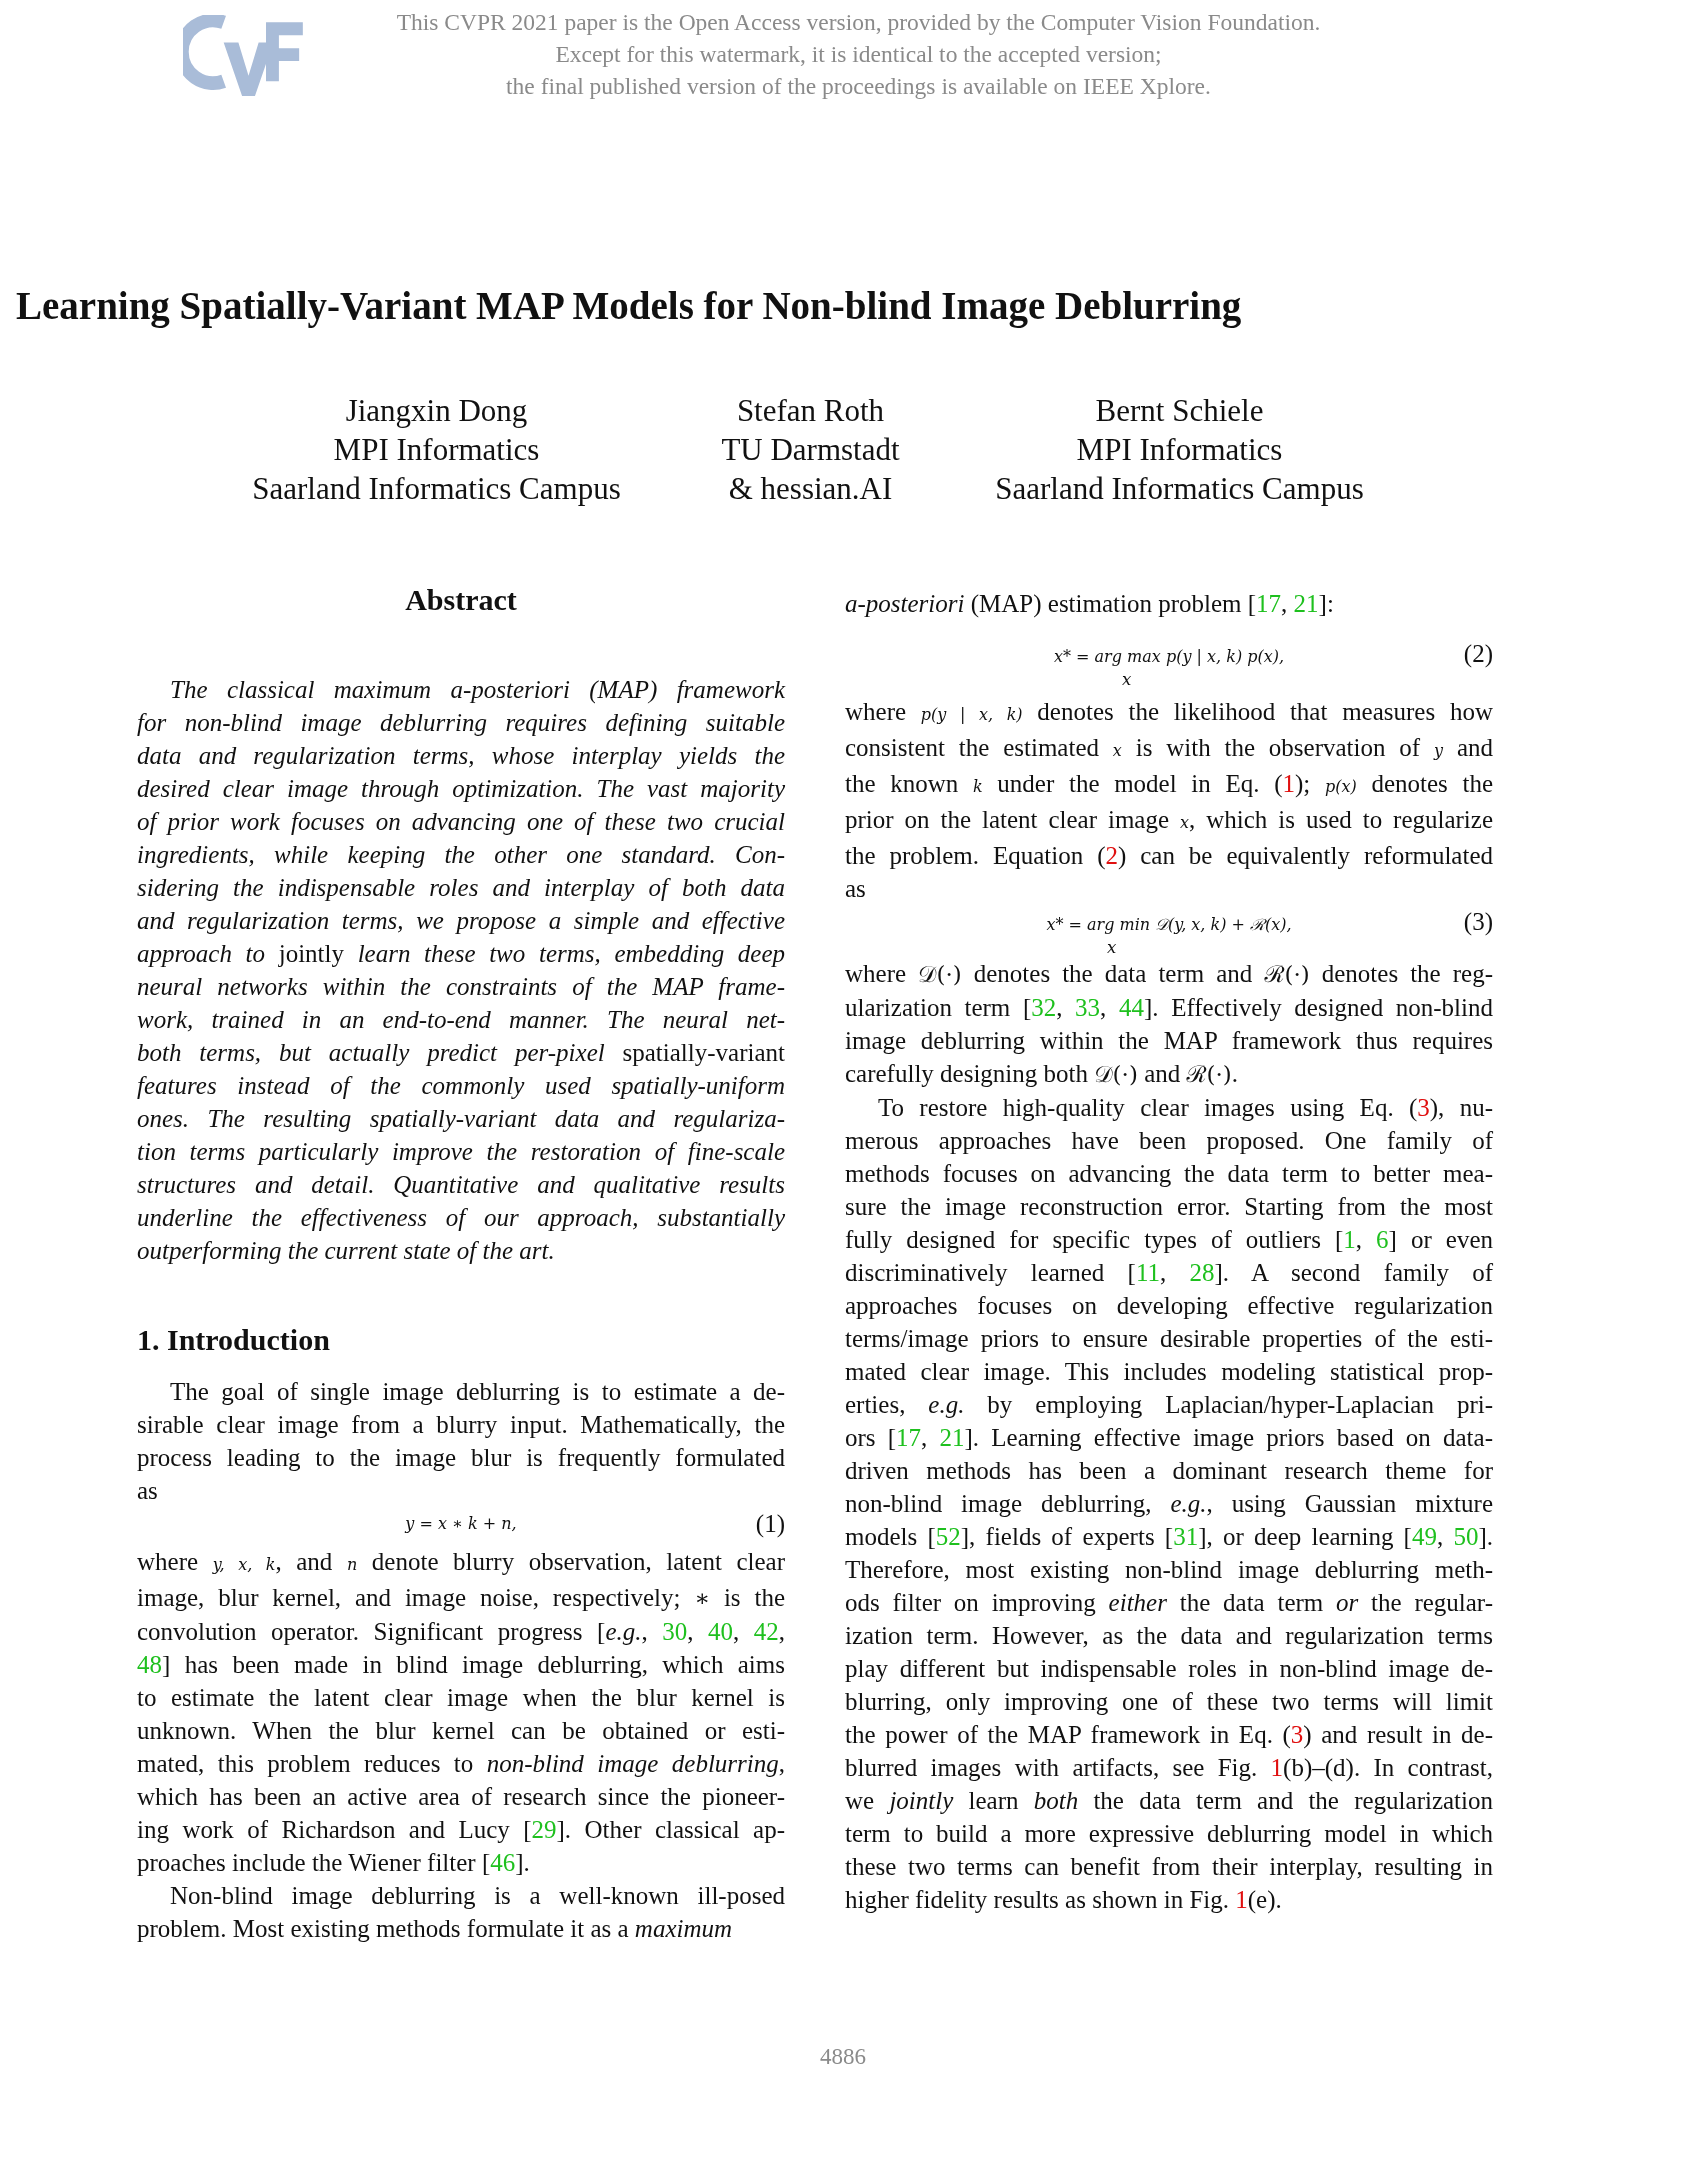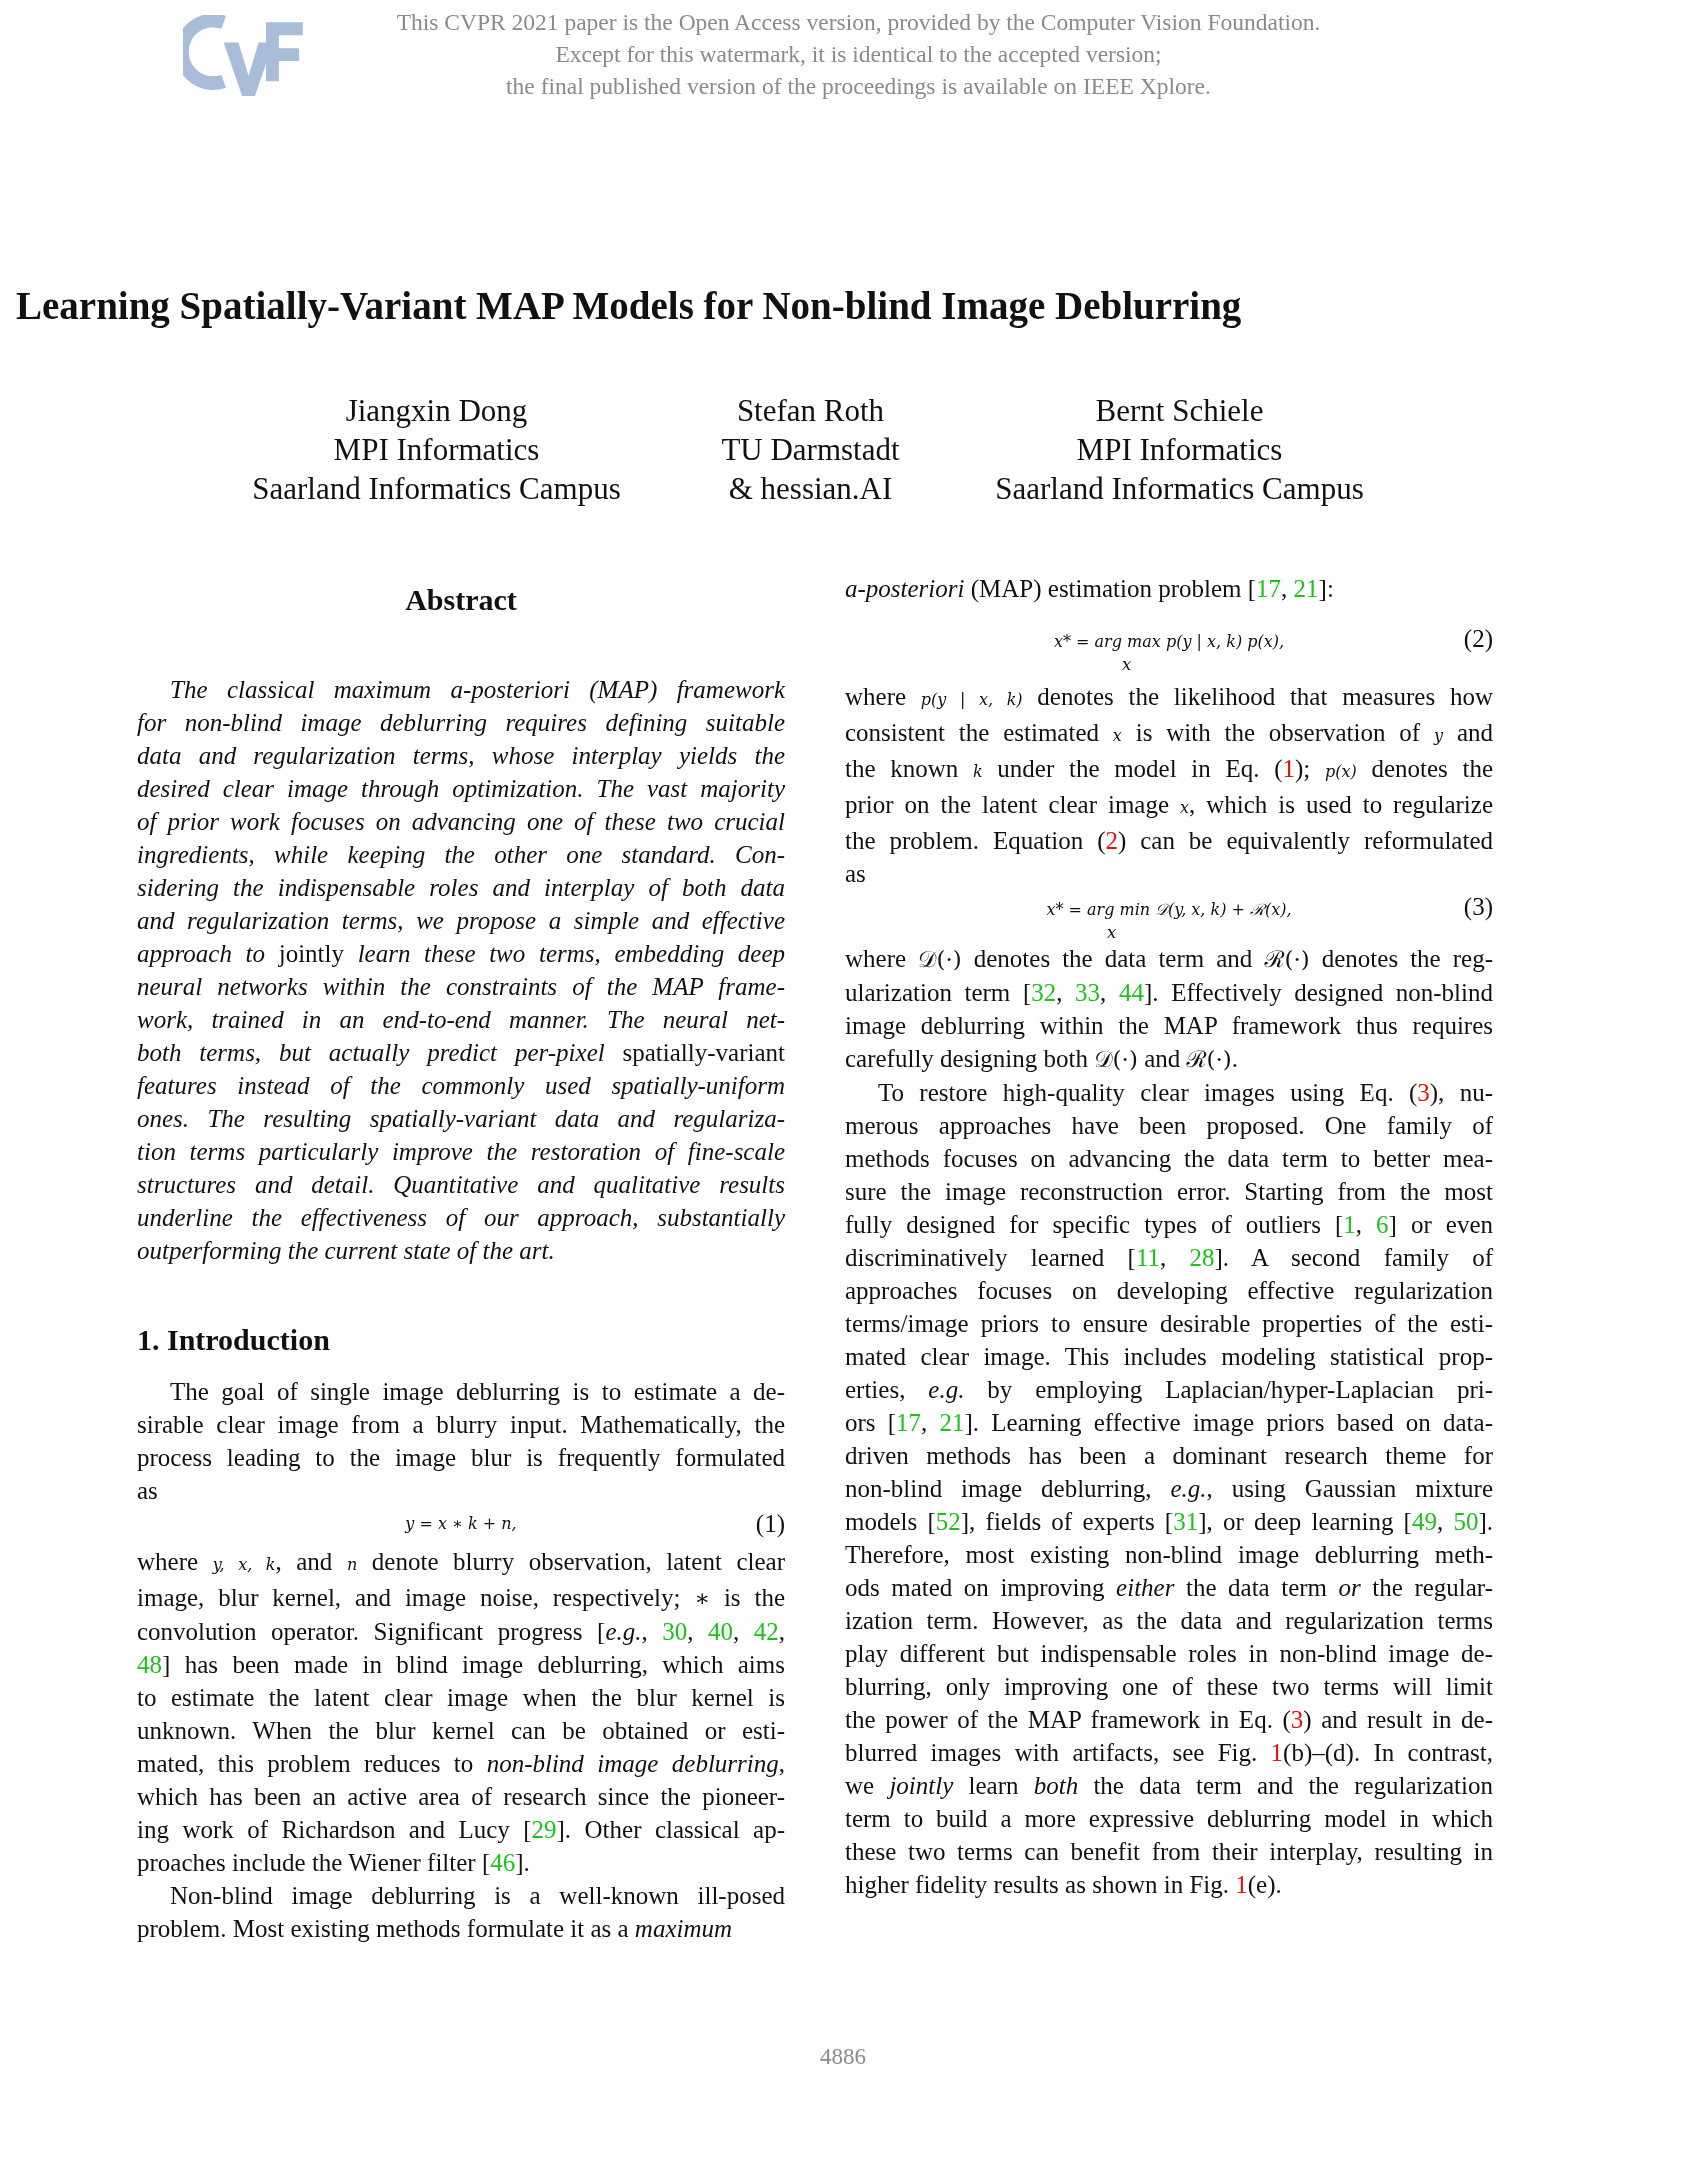--- a/index.html
+++ b/index.html
@@ -119,21 +119,21 @@
       <span class="line"><span>which has been an active area of research since the pioneer-</span></span>
       <span class="line"><span>ing work of Richardson and Lucy [</span><span class="cite">29</span><span>]. Other classical ap-</span></span>
       <span class="line last"><span>proaches include the Wiener filter [</span><span class="cite">46</span><span>].</span></span>
     </div>
   <div id="intro-left-c">
       <span class="line" style="padding-left: 33px;"><span>Non-blind image deblurring is a well-known ill-posed</span></span>
       <span class="line last"><span>problem. Most existing methods formulate it as a </span><span style="font-style: italic;">maximum</span></span>
     </div>
 </div>
 
-<div class="col col-right" style="top:572px;">
+<div class="col col-right" style="top:587px;">
   <div id="right-top">
       <span class="line last" style="text-align-last: left;"><span style="font-style: italic;">a-posteriori</span><span> (MAP) estimation problem [</span><span class="cite">17</span><span>, </span><span class="cite">21</span><span>]:</span></span>
     </div>
   <div style="height:16.6px"></div>
   <div class="equation" style="height:44px;">
     <div class="eq-body">
       <span class="math">x* = arg max</span><span class="math"> p(y | x, k) p(x),</span>
     </div>
     <div class="sub-under" style="left:277px;top:26px;">x</div>
     <div class="eq-num">(2)</div>
@@ -170,21 +170,21 @@
       <span class="line"><span>discriminatively learned [</span><span class="cite">11</span><span>, </span><span class="cite">28</span><span>].   A second family of</span></span>
       <span class="line"><span>approaches focuses on developing effective regularization</span></span>
       <span class="line"><span>terms/image priors to ensure desirable properties of the esti-</span></span>
       <span class="line"><span>mated clear image. This includes modeling statistical prop-</span></span>
       <span class="line"><span>erties, </span><span style="font-style: italic;">e.g.</span><span> by employing Laplacian/hyper-Laplacian pri-</span></span>
       <span class="line"><span>ors [</span><span class="cite">17</span><span>, </span><span class="cite">21</span><span>]. Learning effective image priors based on data-</span></span>
       <span class="line"><span>driven methods has been a dominant research theme for</span></span>
       <span class="line"><span>non-blind image deblurring, </span><span style="font-style: italic;">e.g.</span><span>, using Gaussian mixture</span></span>
       <span class="line"><span>models [</span><span class="cite">52</span><span>], fields of experts [</span><span class="cite">31</span><span>], or deep learning [</span><span class="cite">49</span><span>, </span><span class="cite">50</span><span>].</span></span>
       <span class="line"><span>Therefore, most existing non-blind image deblurring meth-</span></span>
-      <span class="line"><span>ods mated on improving </span><span style="font-style: italic;">either</span><span> the data term </span><span style="font-style: italic;">or</span><span> the regular-</span></span>
+      <span class="line"><span>ods filter on improving </span><span style="font-style: italic;">either</span><span> the data term </span><span style="font-style: italic;">or</span><span> the regular-</span></span>
       <span class="line"><span>ization term. However, as the data and regularization terms</span></span>
       <span class="line"><span>play different but indispensable roles in non-blind image de-</span></span>
       <span class="line"><span>blurring, only improving one of these two terms will limit</span></span>
       <span class="line"><span>the power of the MAP framework in Eq. (</span><span class="ref">3</span><span>) and result in de-</span></span>
       <span class="line"><span>blurred images with artifacts, see Fig. </span><span class="ref">1</span><span>(b)–(d). In contrast,</span></span>
       <span class="line"><span>we </span><span style="font-style: italic;">jointly</span><span> learn </span><span style="font-style: italic;">both</span><span> the data term and the regularization</span></span>
       <span class="line"><span>term to build a more expressive deblurring model in which</span></span>
       <span class="line"><span>these two terms can benefit from their interplay, resulting in</span></span>
       <span class="line last"><span>higher fidelity results as shown in Fig. </span><span class="ref">1</span><span>(e).</span></span>
     </div>

